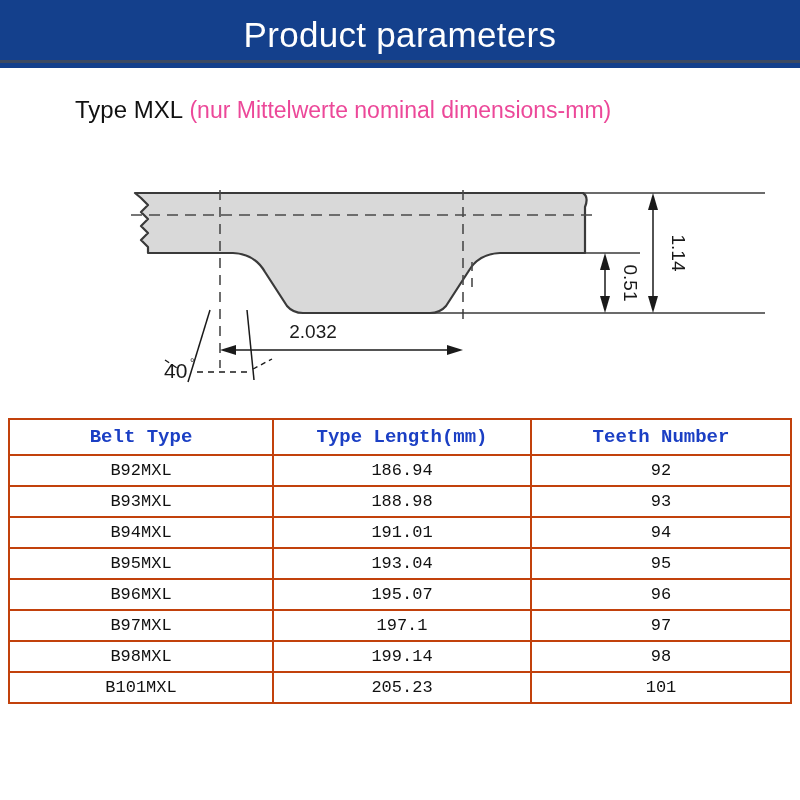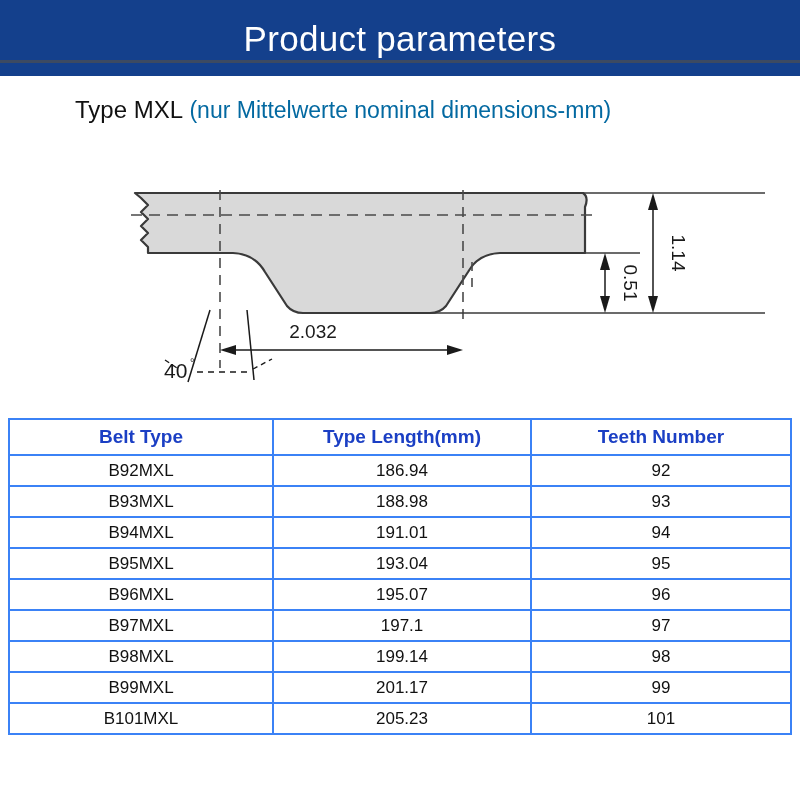--- a/index.html
+++ b/index.html
@@ -15,21 +15,21 @@
     color: #111111;
     position: relative;
   }
 
   
   .banner {
     position: absolute;
     left: 0;
     top: 0;
     width: 800px;
-    height: 76px;
+    height: 68px;
     background: #14408c;
     display: flex;
     align-items: center;
     justify-content: center;
     box-sizing: border-box;
   }
   .banner-title {
     color: #ffffff;
     font-size: 35px;
     font-weight: 400;
@@ -54,21 +54,21 @@
     line-height: 1;
   }
   .subtitle .strong {
     font-size: 24px;
     font-weight: 400;
     color: #111;
   }
   .subtitle .rest {
     font-size: 23px;
     font-weight: 400;
-    color: #0369a1;
+    color: #ec4899;
   }
 
   
   .diagram {
     position: absolute;
     left: 0;
     top: 150;
     top: 150px;
     width: 800px;
     height: 250px;
@@ -100,28 +100,29 @@
     border-collapse: collapse;
     table-layout: fixed;
     background: #ffffff;
   }
   .param-table col.c1 { width: 264px; }
   .param-table col.c2 { width: 258px; }
   .param-table col.c3 { width: 260px; }
 
   .param-table th,
   .param-table td {
-    border: 2px solid #3b82f6;
+    border: 2px solid #c2410c;
     text-align: center;
     padding: 0;
     height: 29px;
     font-size: 17px;
     font-weight: 400;
     color: #111111;
     vertical-align: middle;
+    font-family: Liberation Mono, monospace;
   }
   .param-table th {
     height: 34px;
     color: #1b3fc4;
     font-weight: bold;
     font-size: 19px;
   }
 </style>
 </head>
 <body>
@@ -253,23 +254,18 @@
       <td>B97MXL</td>
       <td>197.1</td>
       <td>97</td>
     </tr>
     <tr>
       <td>B98MXL</td>
       <td>199.14</td>
       <td>98</td>
     </tr>
     <tr>
-      <td>B99MXL</td>
-      <td>201.17</td>
-      <td>99</td>
-    </tr>
-    <tr>
       <td>B101MXL</td>
       <td>205.23</td>
       <td>101</td>
     </tr>
   </tbody>
 </table>
 
 </body></html>

